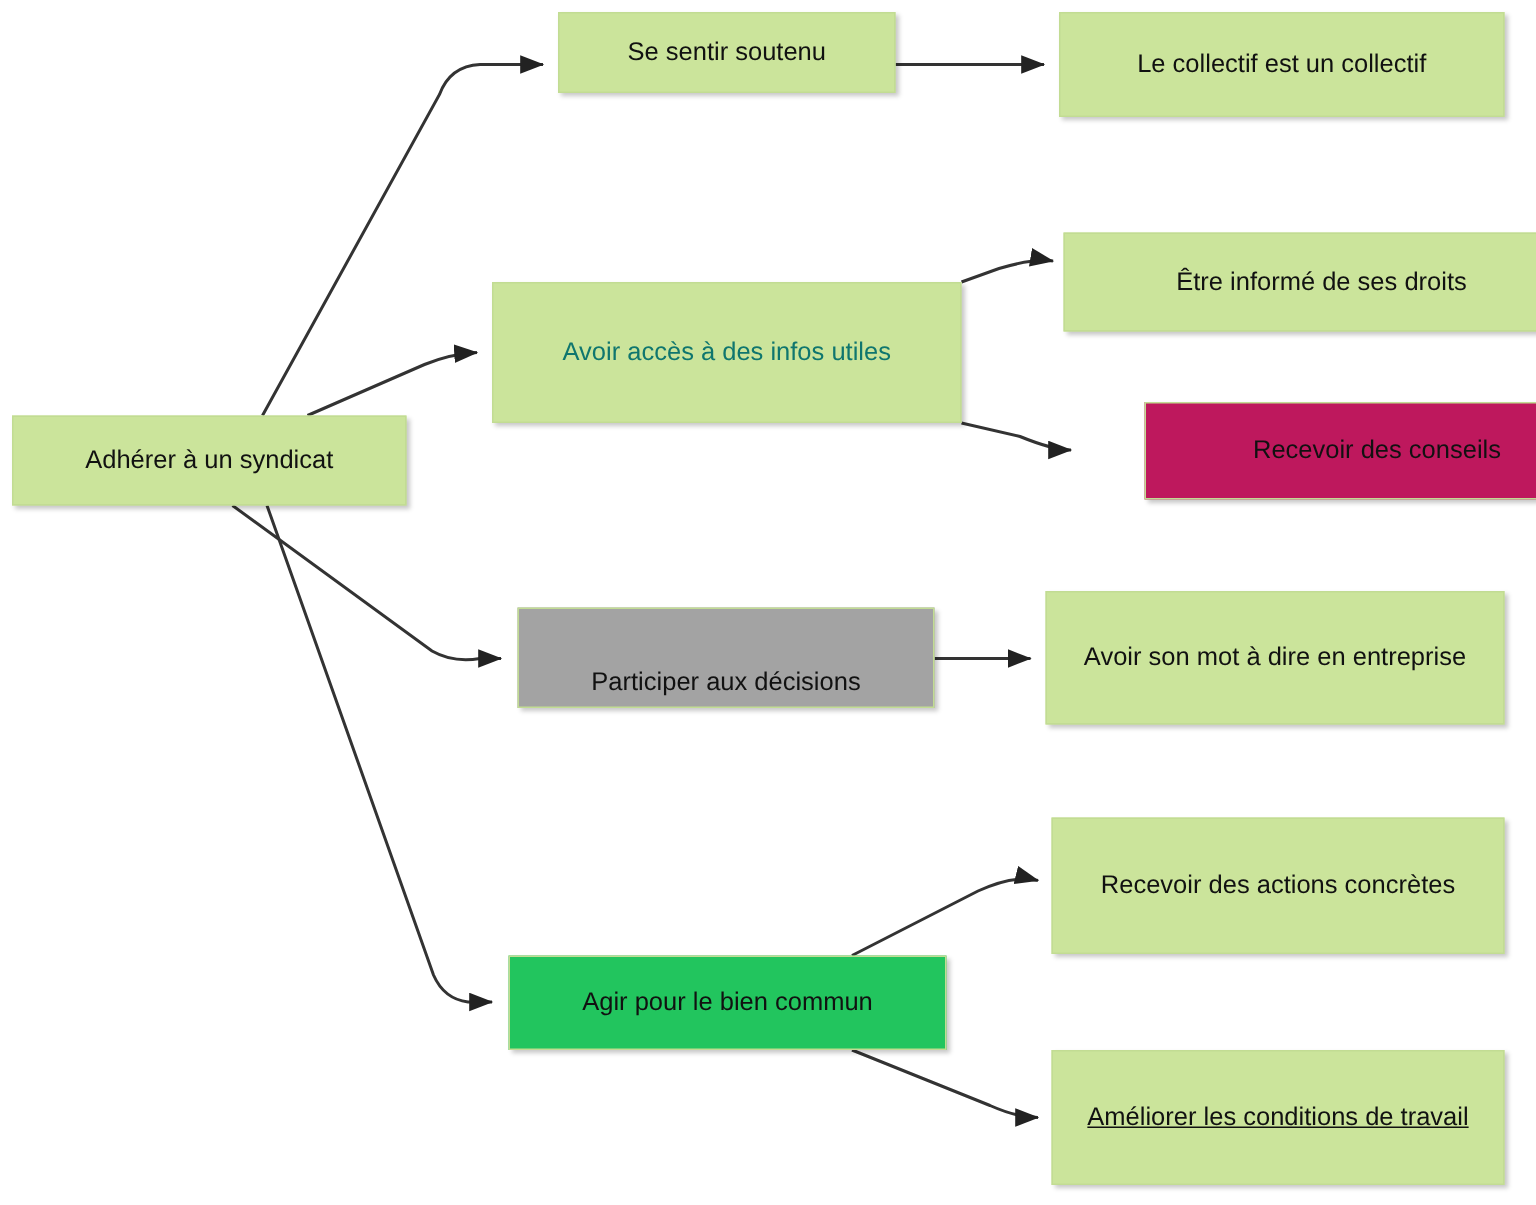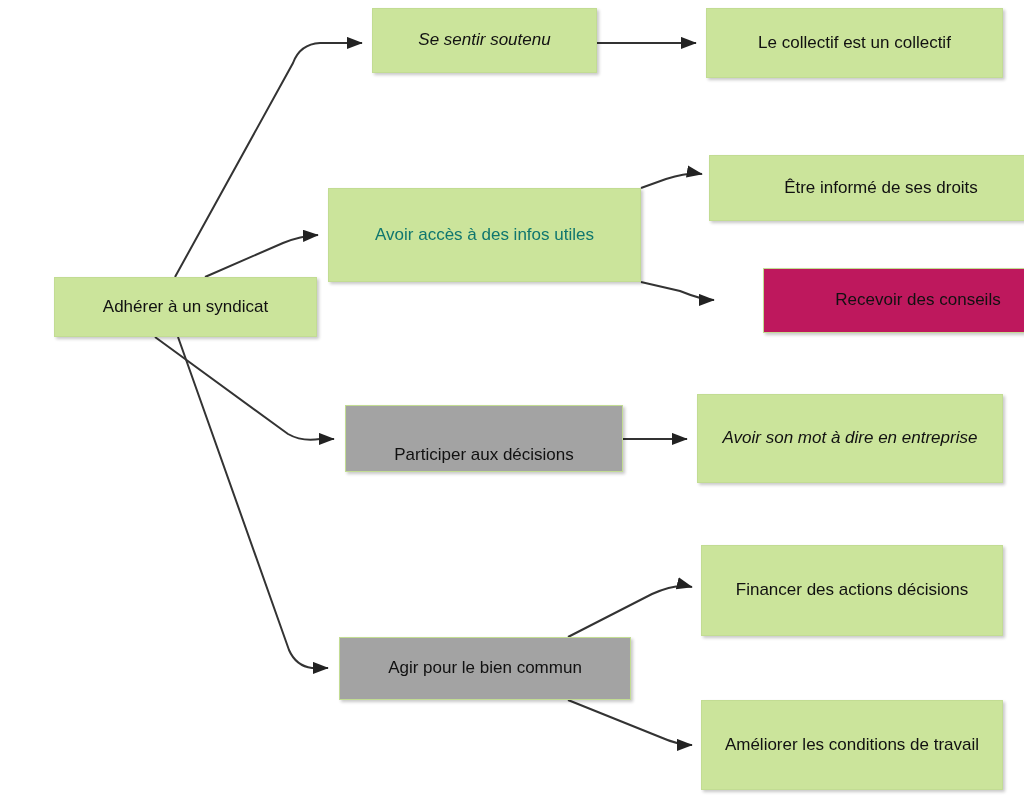--- a/index.html
+++ b/index.html
@@ -63,48 +63,48 @@
         <path d="M 597 43 L 696 43" fill="none" stroke="#333333" stroke-width="2" marker-end="url(#arrowhead)"></path>
         <path d="M 641 188 L 666 179 Q 690 172 702 174" fill="none" stroke="#333333" stroke-width="2" marker-end="url(#arrowhead)"></path>
         <path d="M 641 282 L 680 291 Q 702 300 714 300" fill="none" stroke="#333333" stroke-width="2" marker-end="url(#arrowhead)"></path>
         <path d="M 623 439 L 687 439" fill="none" stroke="#333333" stroke-width="2" marker-end="url(#arrowhead)"></path>
         <path d="M 568 637 L 652 594 Q 676 583 692 587" fill="none" stroke="#333333" stroke-width="2" marker-end="url(#arrowhead)"></path>
         <path d="M 568 700 L 660 737 Q 678 745 692 745" fill="none" stroke="#333333" stroke-width="2" marker-end="url(#arrowhead)"></path>
       </g>
   </svg>
 
   <div id="nodes">
-      <div class="node" style="left: 8px; top: 277px; width: 263px; height: 60px; background: rgb(203, 228, 155); border-color: rgb(194, 220, 147); color: rgb(17, 17, 17); margin-left: 46px;">
+      <div class="node" style="left: 8px; top: 277px; width: 263px; height: 60px; background: rgb(203, 228, 155); border-color: rgb(194, 220, 147); color: rgb(17, 17, 17);">
         <span class="label">Adhérer à un syndicat</span>
       </div>
-      <div class="node" style="left: 372px; top: 8px; width: 225px; height: 65px; background: rgb(203, 228, 155); border-color: rgb(194, 220, 147); color: rgb(17, 17, 17); font-style: italic;">
+      <div class="node" style="left: 372px; top: 8px; width: 225px; height: 54px; background: rgb(203, 228, 155); border-color: rgb(194, 220, 147); color: rgb(17, 17, 17);">
         <span class="label">Se sentir soutenu</span>
       </div>
       <div class="node" style="left: 706px; top: 8px; width: 297px; height: 70px; background: rgb(203, 228, 155); border-color: rgb(194, 220, 147); color: rgb(17, 17, 17);">
         <span class="label">Le collectif est un collectif</span>
       </div>
       <div class="node" style="left: 328px; top: 188px; width: 313px; height: 94px; background: rgb(203, 228, 155); border-color: rgb(194, 220, 147); color: #0f766e;">
         <span class="label">Avoir accès à des infos utiles</span>
       </div>
       <div class="node" style="left: 709px; top: 141px; width: 344px; height: 66px; background: rgb(203, 228, 155); border-color: rgb(194, 220, 147); color: rgb(17, 17, 17); margin-top: 14px;">
         <span class="label">Être informé de ses droits</span>
       </div>
       <div class="node" style="left: 763px; top: 268px; width: 280px; height: 65px; background: #be185d; border-color: rgb(194, 220, 147); color: rgb(17, 17, 17); padding-left: 40px;">
         <span class="label">Recevoir des conseils</span>
       </div>
       <div class="node" style="left: 345px; top: 405px; width: 278px; height: 67px; background: #a3a3a3; border-color: rgb(194, 220, 147); color: rgb(17, 17, 17); align-items: flex-end;">
         <span class="label">Participer aux décisions</span>
       </div>
-      <div class="node" style="left: 697px; top: 394px; width: 306px; height: 89px; background: rgb(203, 228, 155); border-color: rgb(194, 220, 147); color: rgb(17, 17, 17); font-style: italic;">
+      <div class="node" style="left: 697px; top: 394px; width: 306px; height: 89px; background: rgb(203, 228, 155); border-color: rgb(194, 220, 147); color: rgb(17, 17, 17);">
         <span class="label">Avoir son mot à dire en entreprise</span>
       </div>
-      <div class="node" style="left: 339px; top: 637px; width: 292px; height: 63px; background: #a3a3a3; border-color: rgb(194, 220, 147); color: rgb(17, 17, 17);">
+      <div class="node" style="left: 339px; top: 637px; width: 292px; height: 63px; background: #22c55e; border-color: rgb(194, 220, 147); color: rgb(17, 17, 17);">
         <span class="label">Agir pour le bien commun</span>
       </div>
       <div class="node" style="left: 701px; top: 545px; width: 302px; height: 91px; background: rgb(203, 228, 155); border-color: rgb(194, 220, 147); color: rgb(17, 17, 17);">
-        <span class="label">Financer des actions décisions</span>
+        <span class="label">Recevoir des actions concrètes</span>
       </div>
-      <div class="node" style="left: 701px; top: 700px; width: 302px; height: 90px; background: rgb(203, 228, 155); border-color: rgb(194, 220, 147); color: rgb(17, 17, 17);">
+      <div class="node" style="left: 701px; top: 700px; width: 302px; height: 90px; background: rgb(203, 228, 155); border-color: rgb(194, 220, 147); color: rgb(17, 17, 17); text-decoration: underline;">
         <span class="label">Améliorer les conditions de travail</span>
       </div>
     </div>
 
 </div>
 
 </body></html>

